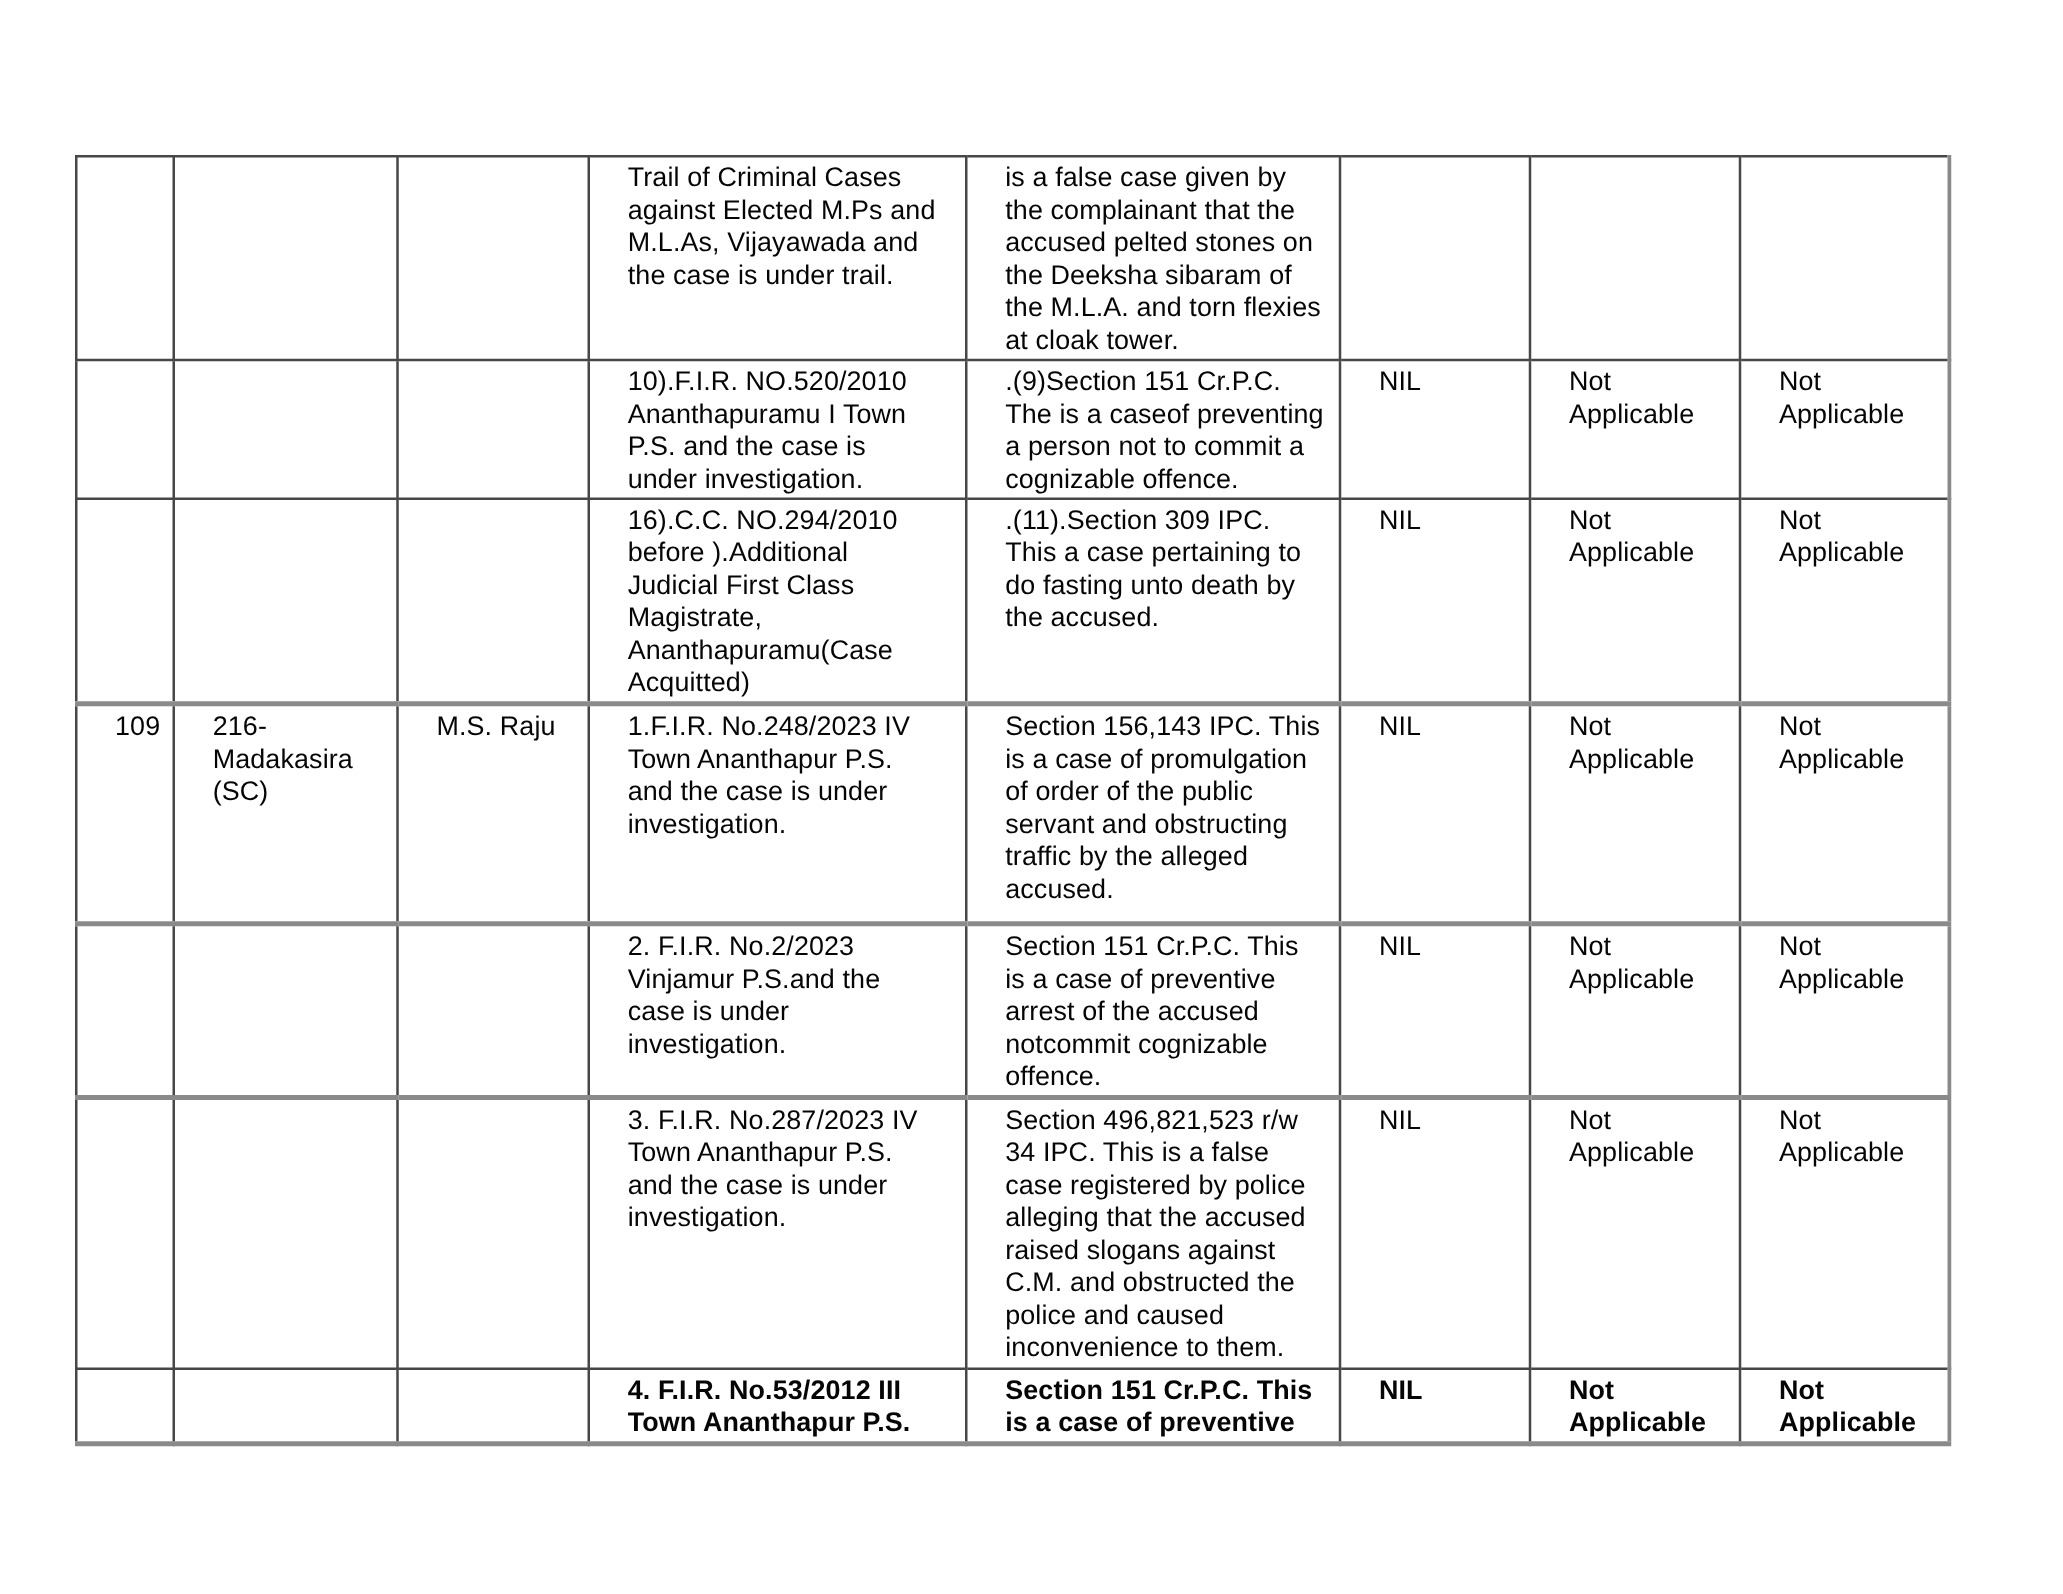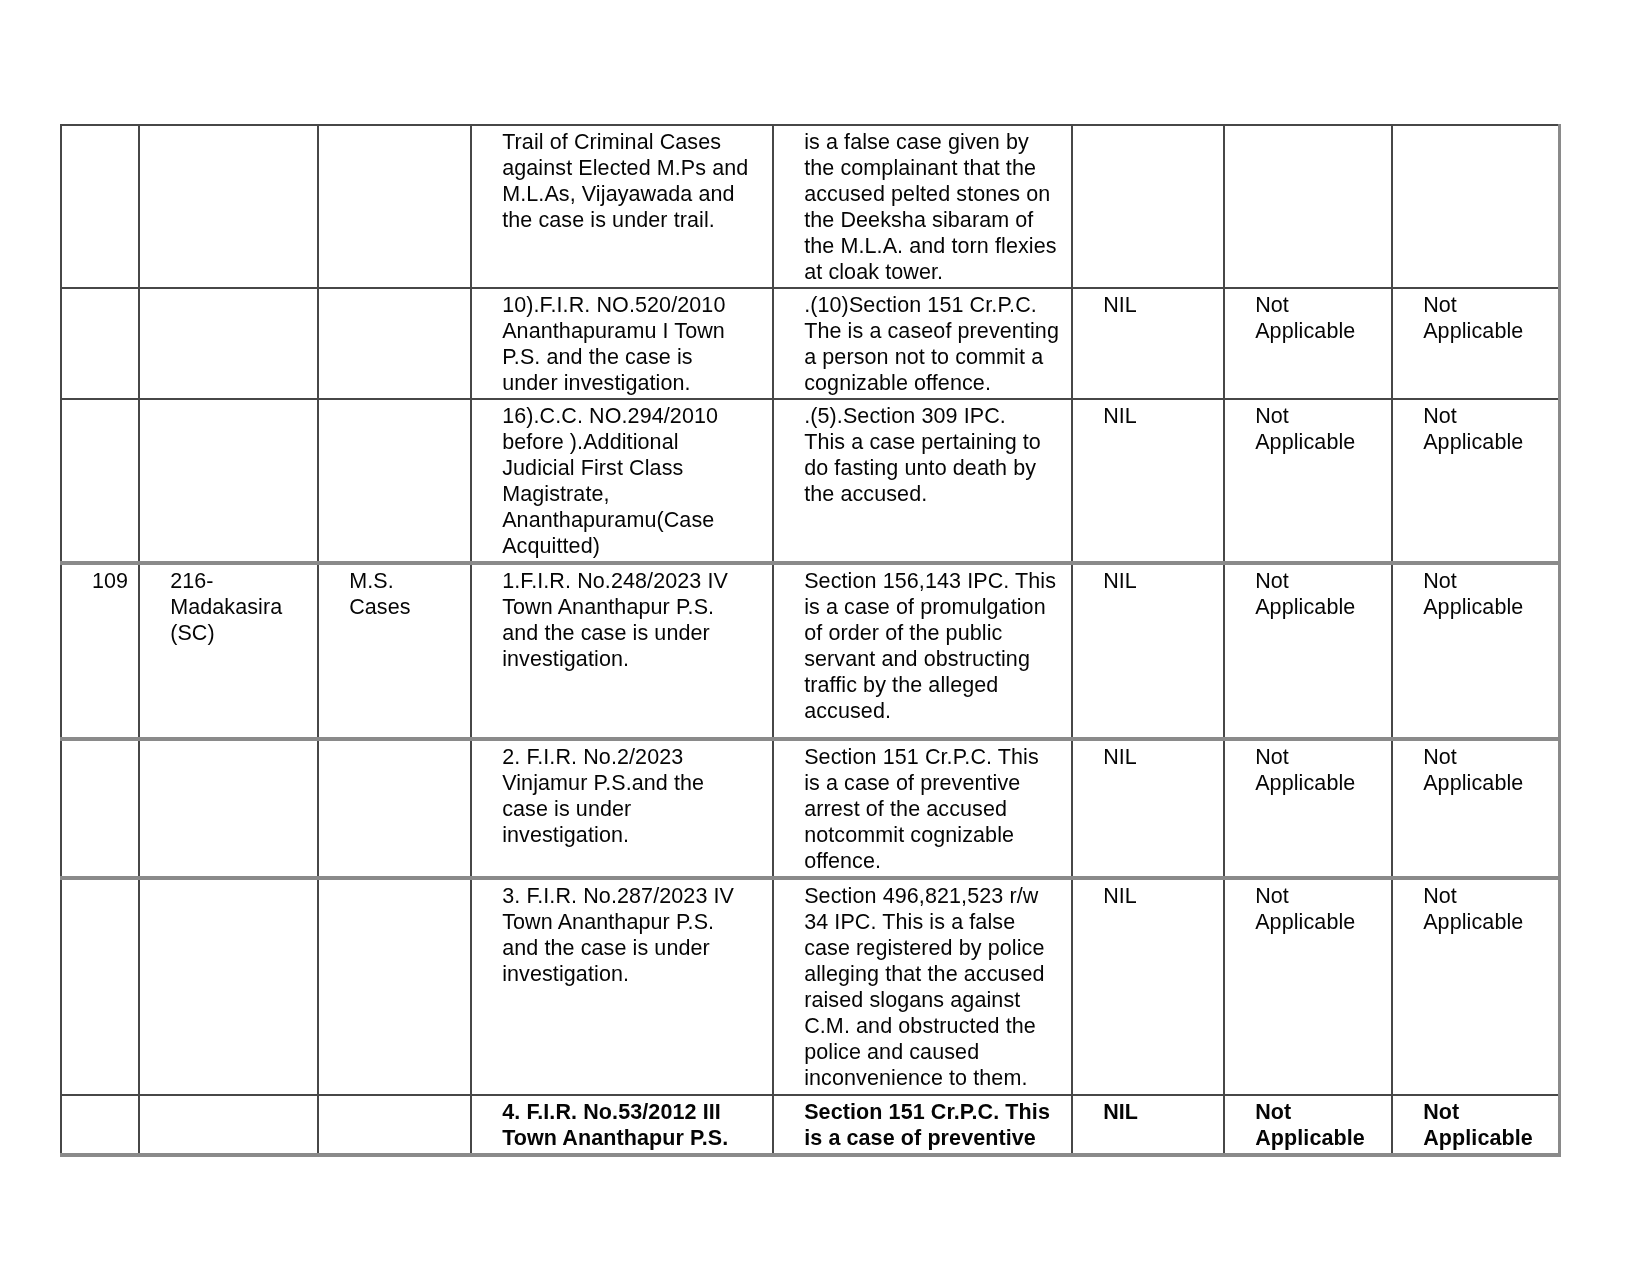--- a/index.html
+++ b/index.html
@@ -101,56 +101,56 @@
         <td></td>
       </tr>
       <tr class="rB">
         <td class="num"></td>
         <td></td>
         <td></td>
         <td>10).F.I.R. NO.520/2010
 Ananthapuramu I Town
 P.S. and the case is
 under investigation.</td>
-        <td>.(10)Section 151 Cr.P.C.
+        <td>.(9)Section 151 Cr.P.C.
 The is a caseof preventing
 a person not to commit a
 cognizable offence.</td>
         <td>NIL</td>
         <td>Not
 Applicable</td>
         <td>Not
 Applicable</td>
       </tr>
       <tr class="rC">
         <td class="num"></td>
         <td></td>
         <td></td>
         <td>16).C.C. NO.294/2010
 before ).Additional
 Judicial First Class
 Magistrate,
 Ananthapuramu(Case
 Acquitted)</td>
-        <td>.(5).Section 309 IPC.
+        <td>.(11).Section 309 IPC.
 This a case pertaining to
 do fasting unto death by
 the accused.</td>
         <td>NIL</td>
         <td>Not
 Applicable</td>
         <td>Not
 Applicable</td>
       </tr>
       <tr class="rD sep">
         <td class="num">109</td>
         <td>216-
 Madakasira
 (SC)</td>
-        <td>M.S. Cases</td>
+        <td>M.S. Raju</td>
         <td>1.F.I.R. No.248/2023 IV
 Town Ananthapur P.S.
 and the case is under
 investigation.</td>
         <td>Section 156,143 IPC. This
 is a case of promulgation
 of order of the public
 servant and obstructing
 traffic by the alleged
 accused.</td>

